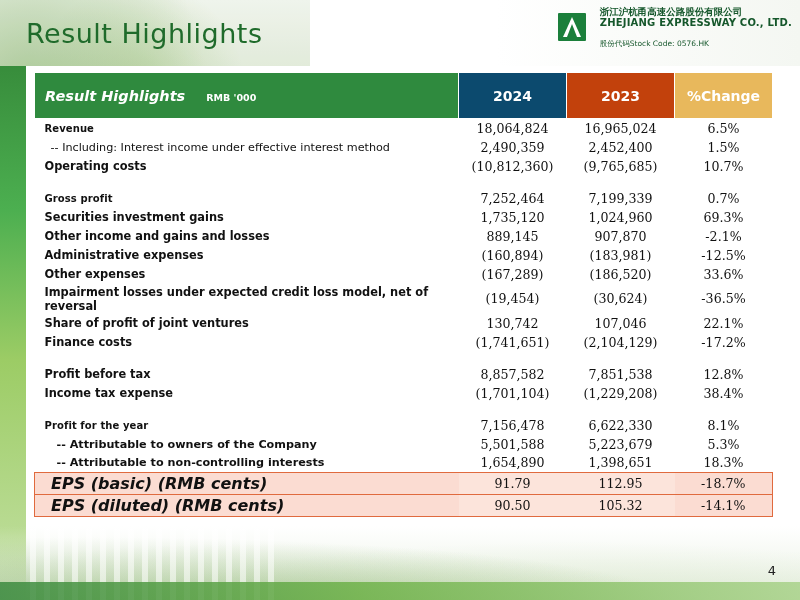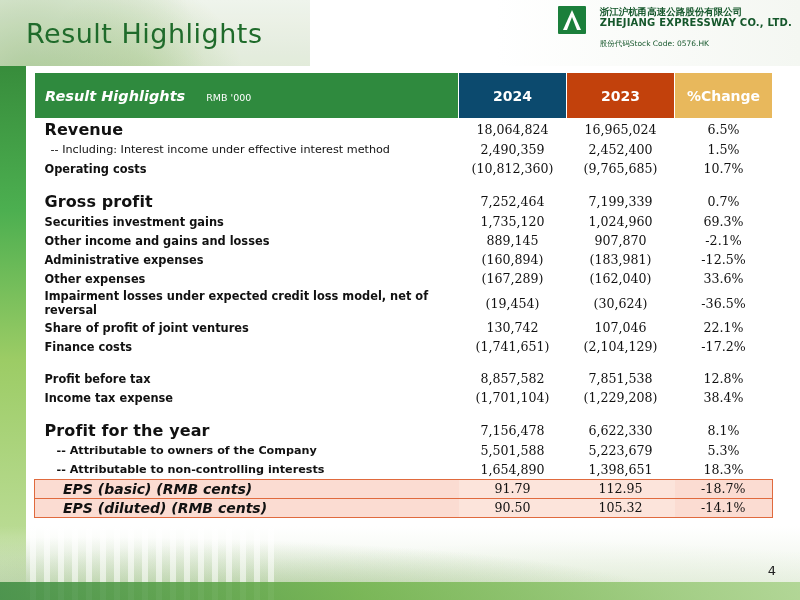--- a/index.html
+++ b/index.html
@@ -48,21 +48,21 @@
   }
 
   
   .slide-title {
     position: absolute; left: 26px; top: 18px;
     font-size: 27px; color: #1f6b2b; letter-spacing: .5px;
     font-family: "DejaVu Sans", sans-serif; font-weight: 400;
   }
   .logo-box {
     position: absolute; right: 8px; top: 6px;
-    display: flex; align-items: flex-start; gap: 14px;
+    display: flex; align-items: center; gap: 14px;
   }
   .logo-mark {
     width: 28px; height: 28px; background: #1b7f3b;
     position: relative; flex: 0 0 auto; border-radius: 1px;
   }
   .logo-mark:before {
     content: ""; position: absolute; left: 5px; top: 4px;
     width: 0; height: 0;
     border-left: 9px solid transparent; border-right: 9px solid transparent;
     border-bottom: 20px solid #ffffff;
@@ -101,21 +101,21 @@
   table.fin col.c3 { width: 98px; }
 
   thead th {
     height: 46px; padding: 0 10px;
     font-family: "DejaVu Sans", sans-serif;
     color: #ffffff; font-size: 14px; font-weight: bold;
     border: 1px solid #ffffff;
   }
   th.h-label { background: #2f8a3e; text-align: left; font-style: italic; font-size: 14.5px; }
   th.h-label .sub {
-    font-style: normal; font-weight: normal; font-size: 9.5px; padding-left: 16px;
+    font-style: normal; font-weight: bold; font-size: 9.5px; padding-left: 16px;
     font-family: "DejaVu Sans", sans-serif;
     margin-top: 12px;
   }
   th.h-y1 { background: #0c4a6e; }
   th.h-y2 { background: #c2410c; }
   th.h-ch { background: #e8b85c; color:#ffffff; }
 
   tbody td {
     padding: 1px 10px;
     font-size: 12.4px;
@@ -128,31 +128,31 @@
     font-family: "DejaVu Sans", sans-serif;
     font-size: 11.4px;
     font-weight: bold;
   }
   tbody td.num { text-align: center; font-size: 12.6px; }
   tbody tr.r { height: 19px; }
   tbody tr.spacer { height: 13px; }
 
   
   td.lab.big {
-    font-size: 16px; font-weight: bold; letter-spacing: .1px;
+    font-size: 10px; font-weight: bold; letter-spacing: .1px;
   }
   td.lab.indent { padding-left: 16px; font-weight: normal; font-size: 11.2px; }
   td.lab.indent2 { padding-left: 22px; font-weight: bold; font-size: 11.2px; }
   td.lab.plain { font-weight: bold; }
 
   
   tr.eps td { background: #fbdcd2; }
   tr.eps td.lab {
-    font-style: italic; font-weight: bold; font-size: 14px;
-    padding-left: 28px;
+    font-style: italic; font-weight: bold; font-size: 16px;
+    padding-left: 16px;
   }
   tr.eps td.num1, tr.eps td.num2 { background: #fce4db; }
   tr.eps td.num3 { background: #fbdcd2; }
   tr.eps { height: 19px; }
   .eps-border-top td { border-top: 1.3px solid #e06a3e; }
   .eps-border-mid td { border-top: 1.3px solid #e06a3e; }
   .eps-border-bot td { border-bottom: 1.3px solid #e06a3e; }
   tr.eps td:first-child { border-left: 1.3px solid #e06a3e; }
   tr.eps td:last-child { border-right: 1.3px solid #e06a3e; }
 
@@ -243,21 +243,21 @@
         </tr>
         <tr class="r">
           <td class="lab plain">Administrative expenses</td>
           <td class="num">(160,894)</td>
           <td class="num">(183,981)</td>
           <td class="num">-12.5%</td>
         </tr>
         <tr class="r">
           <td class="lab plain">Other expenses</td>
           <td class="num">(167,289)</td>
-          <td class="num">(162,040)</td>
+          <td class="num">(186,520)</td>
           <td class="num">33.6%</td>
         </tr>
         <tr class="r">
           <td class="lab plain">Impairment losses under expected credit loss model, net of reversal</td>
           <td class="num">(19,454)</td>
           <td class="num">(30,624)</td>
           <td class="num">-36.5%</td>
         </tr>
         <tr class="r">
           <td class="lab plain">Share of profit of  joint ventures</td>

